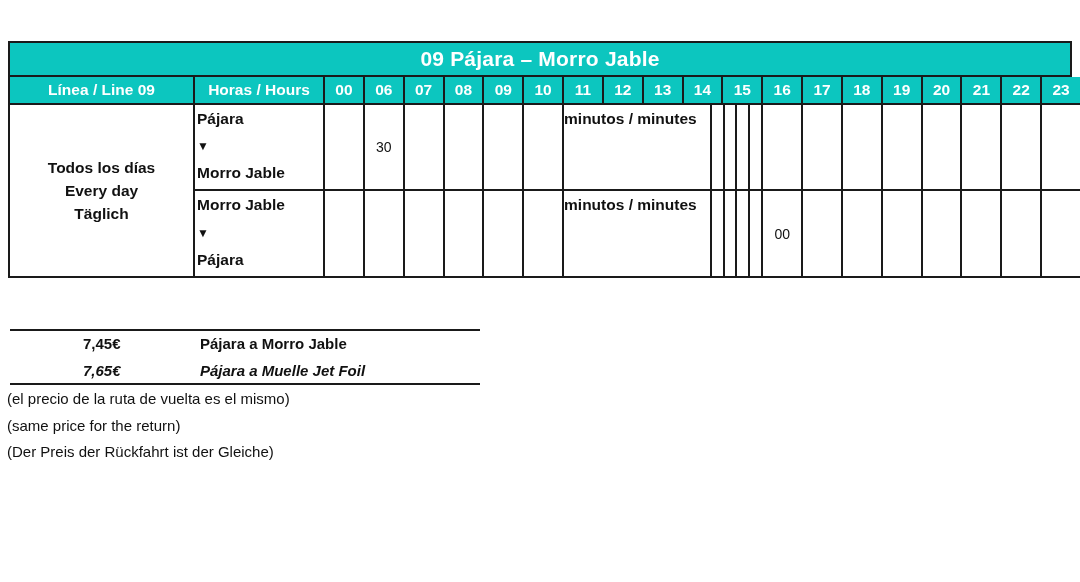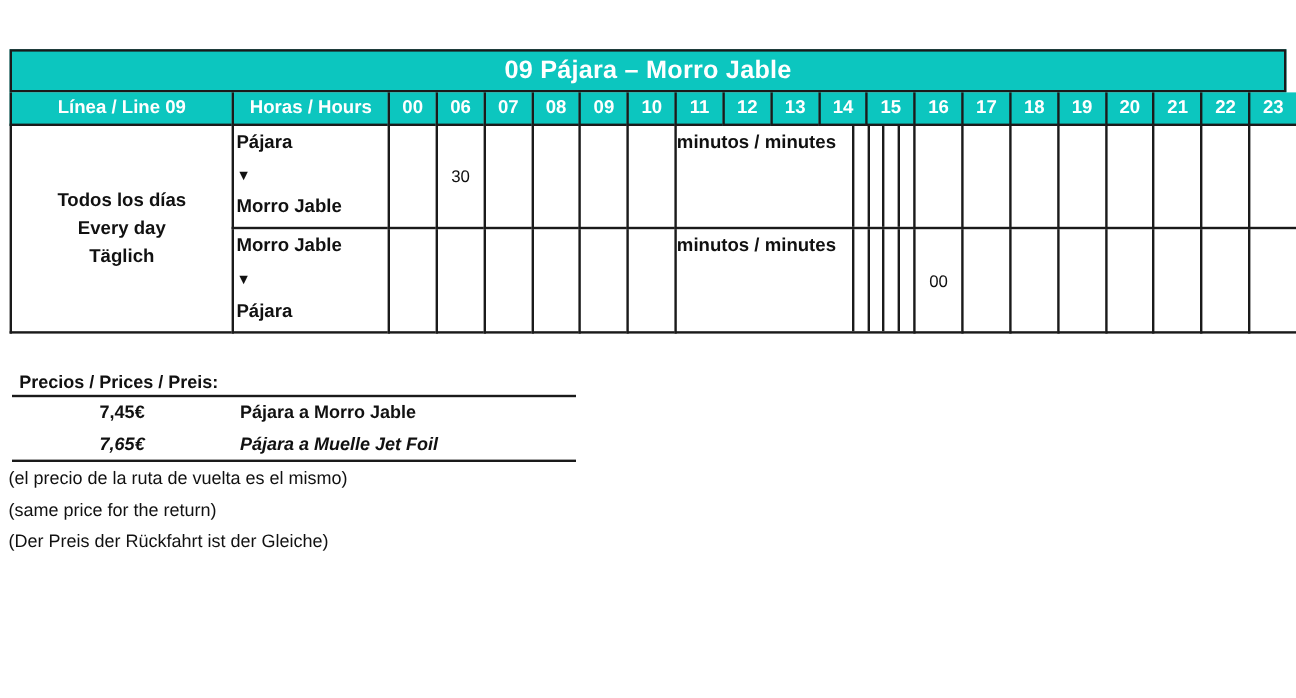--- a/index.html
+++ b/index.html
@@ -161,21 +161,20 @@
       <div class="cell"></div>
       <div class="cell"></div>
       <div class="cell"></div>
       <div class="cell"></div>
       <div class="cell"></div>
       <div class="cell"></div>
     </div>
   </div>
 
   <div class="prices">
-    <div class="p-head">Precios / Prices / Preis:</div>
     <div class="rule rule1"></div>
 
     <span class="price-val prow1">7,45€</span>
     <span class="price-route prow1">Pájara a Morro Jable</span>
 
     <span class="price-val prow2">7,65€</span>
     <span class="price-route prow2">Pájara a Muelle Jet Foil</span>
 
     <div class="rule rule2"></div>
 

